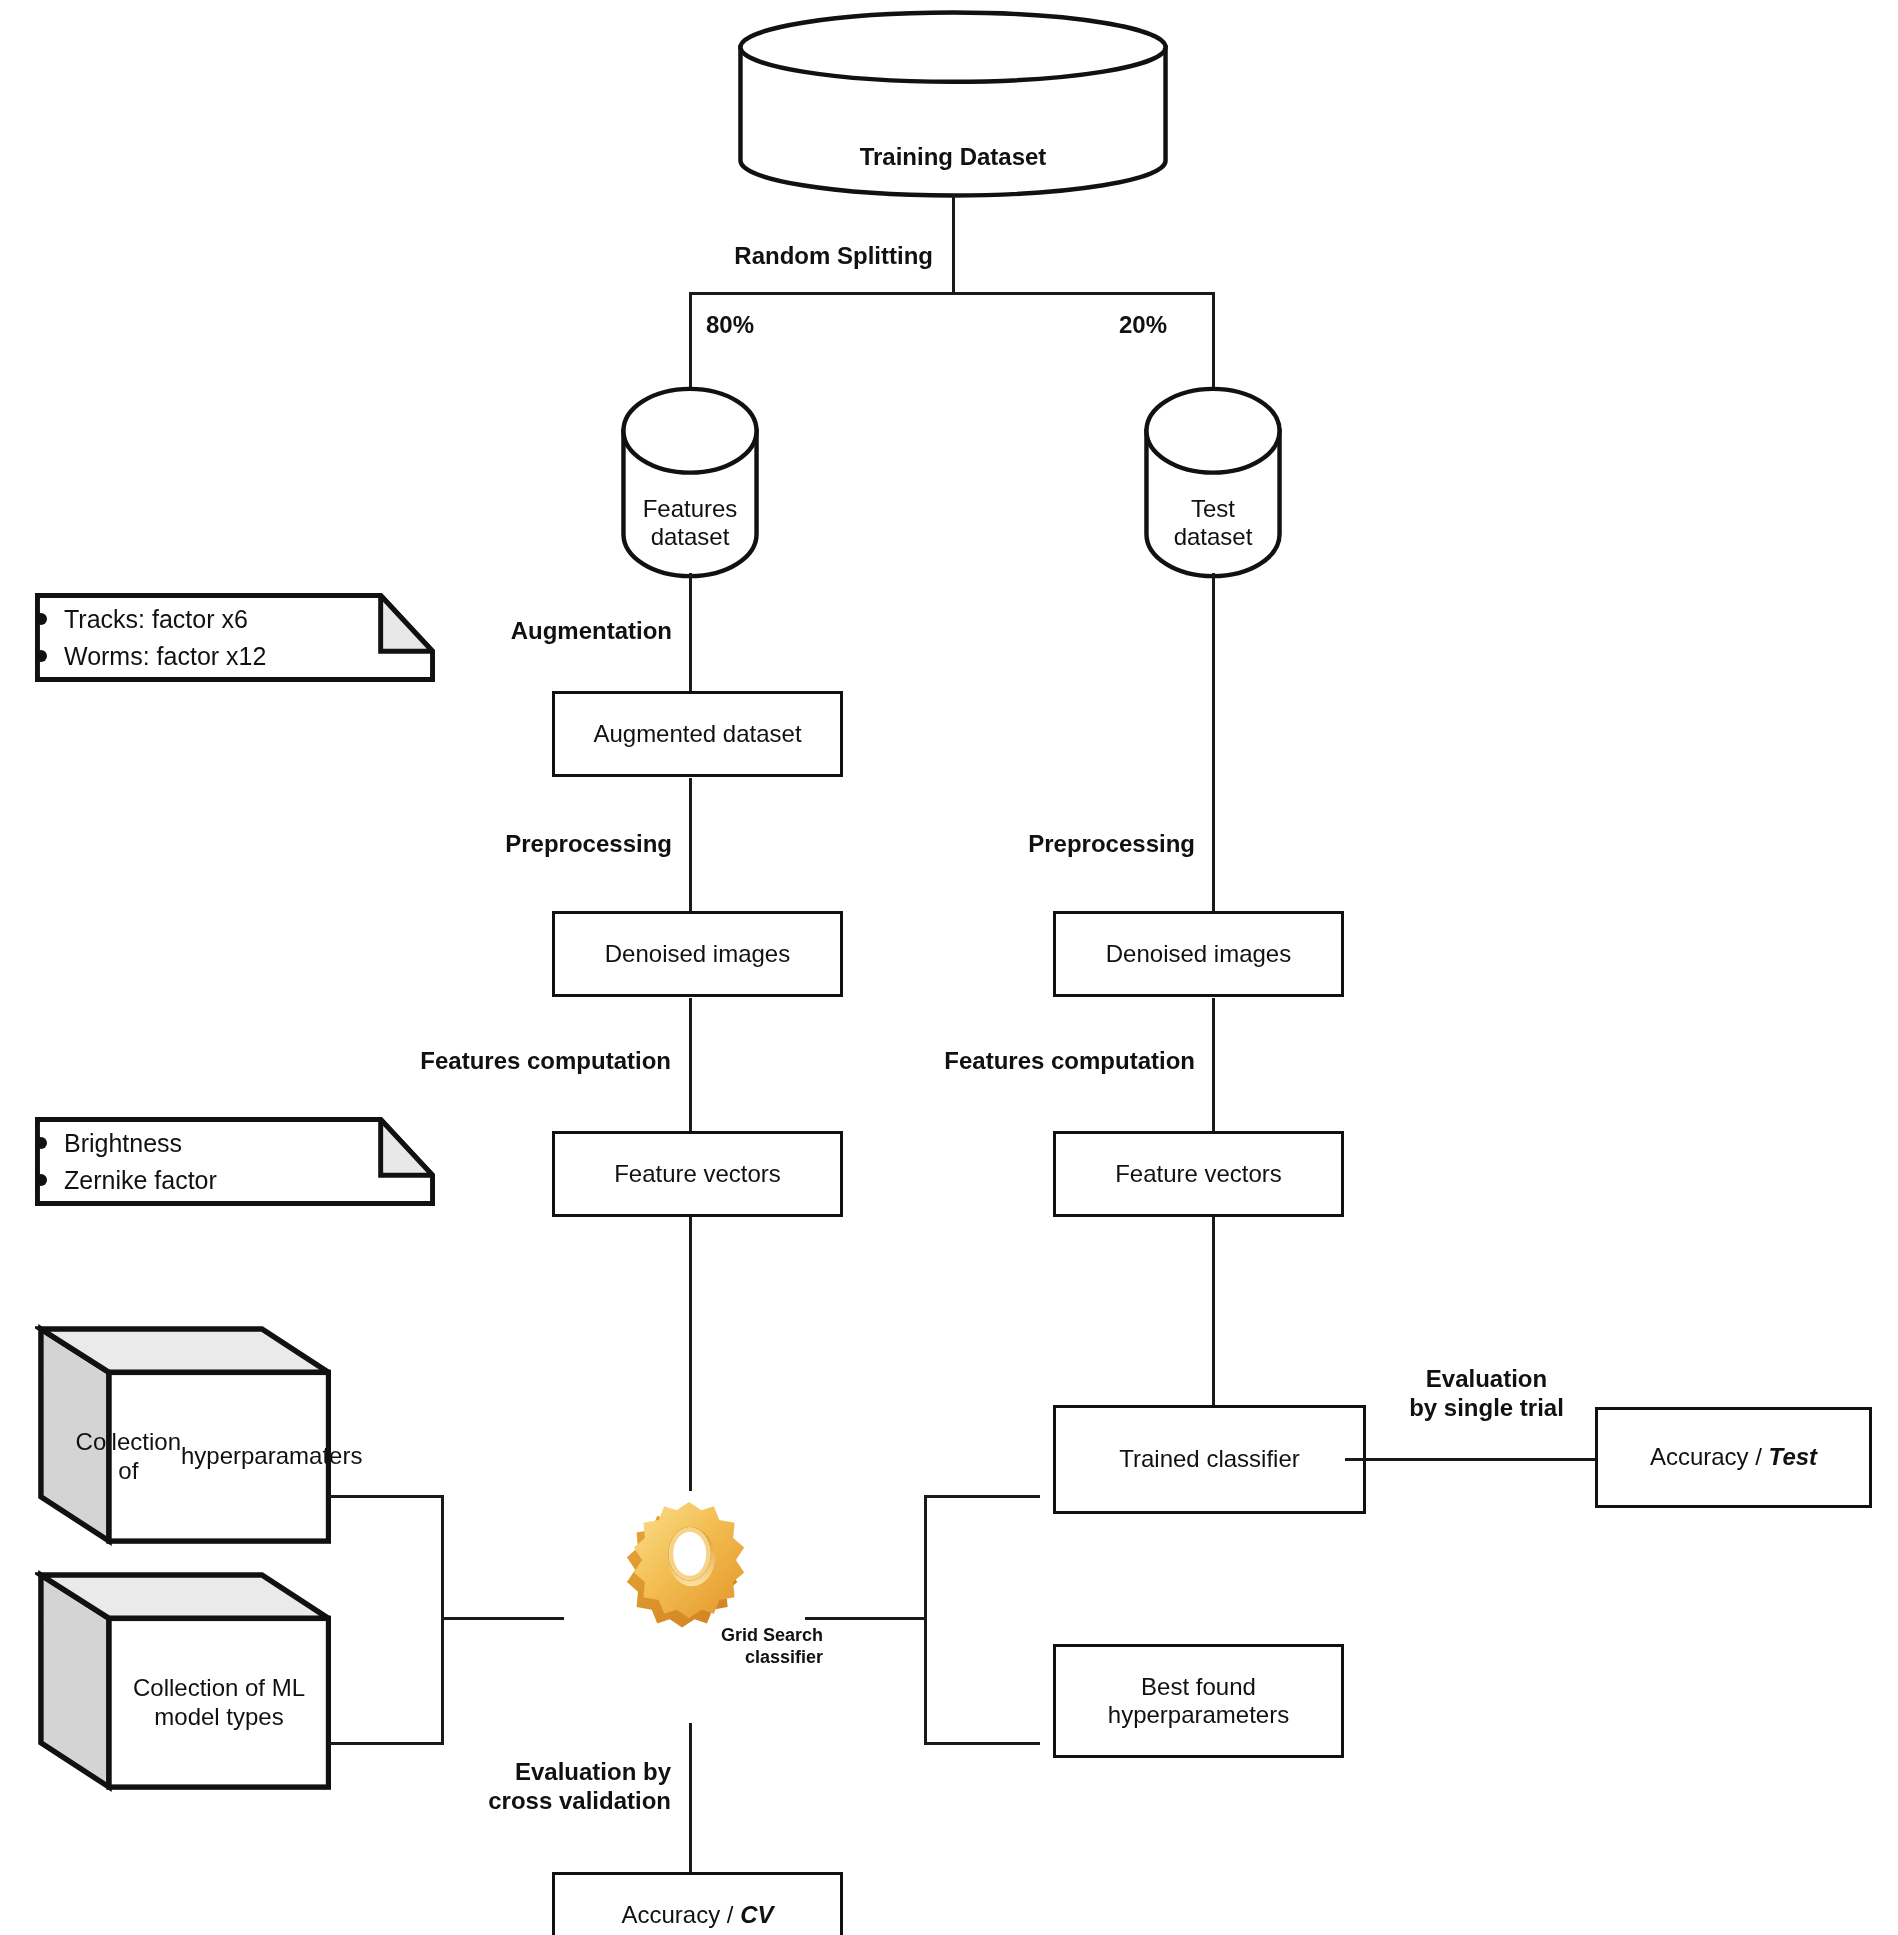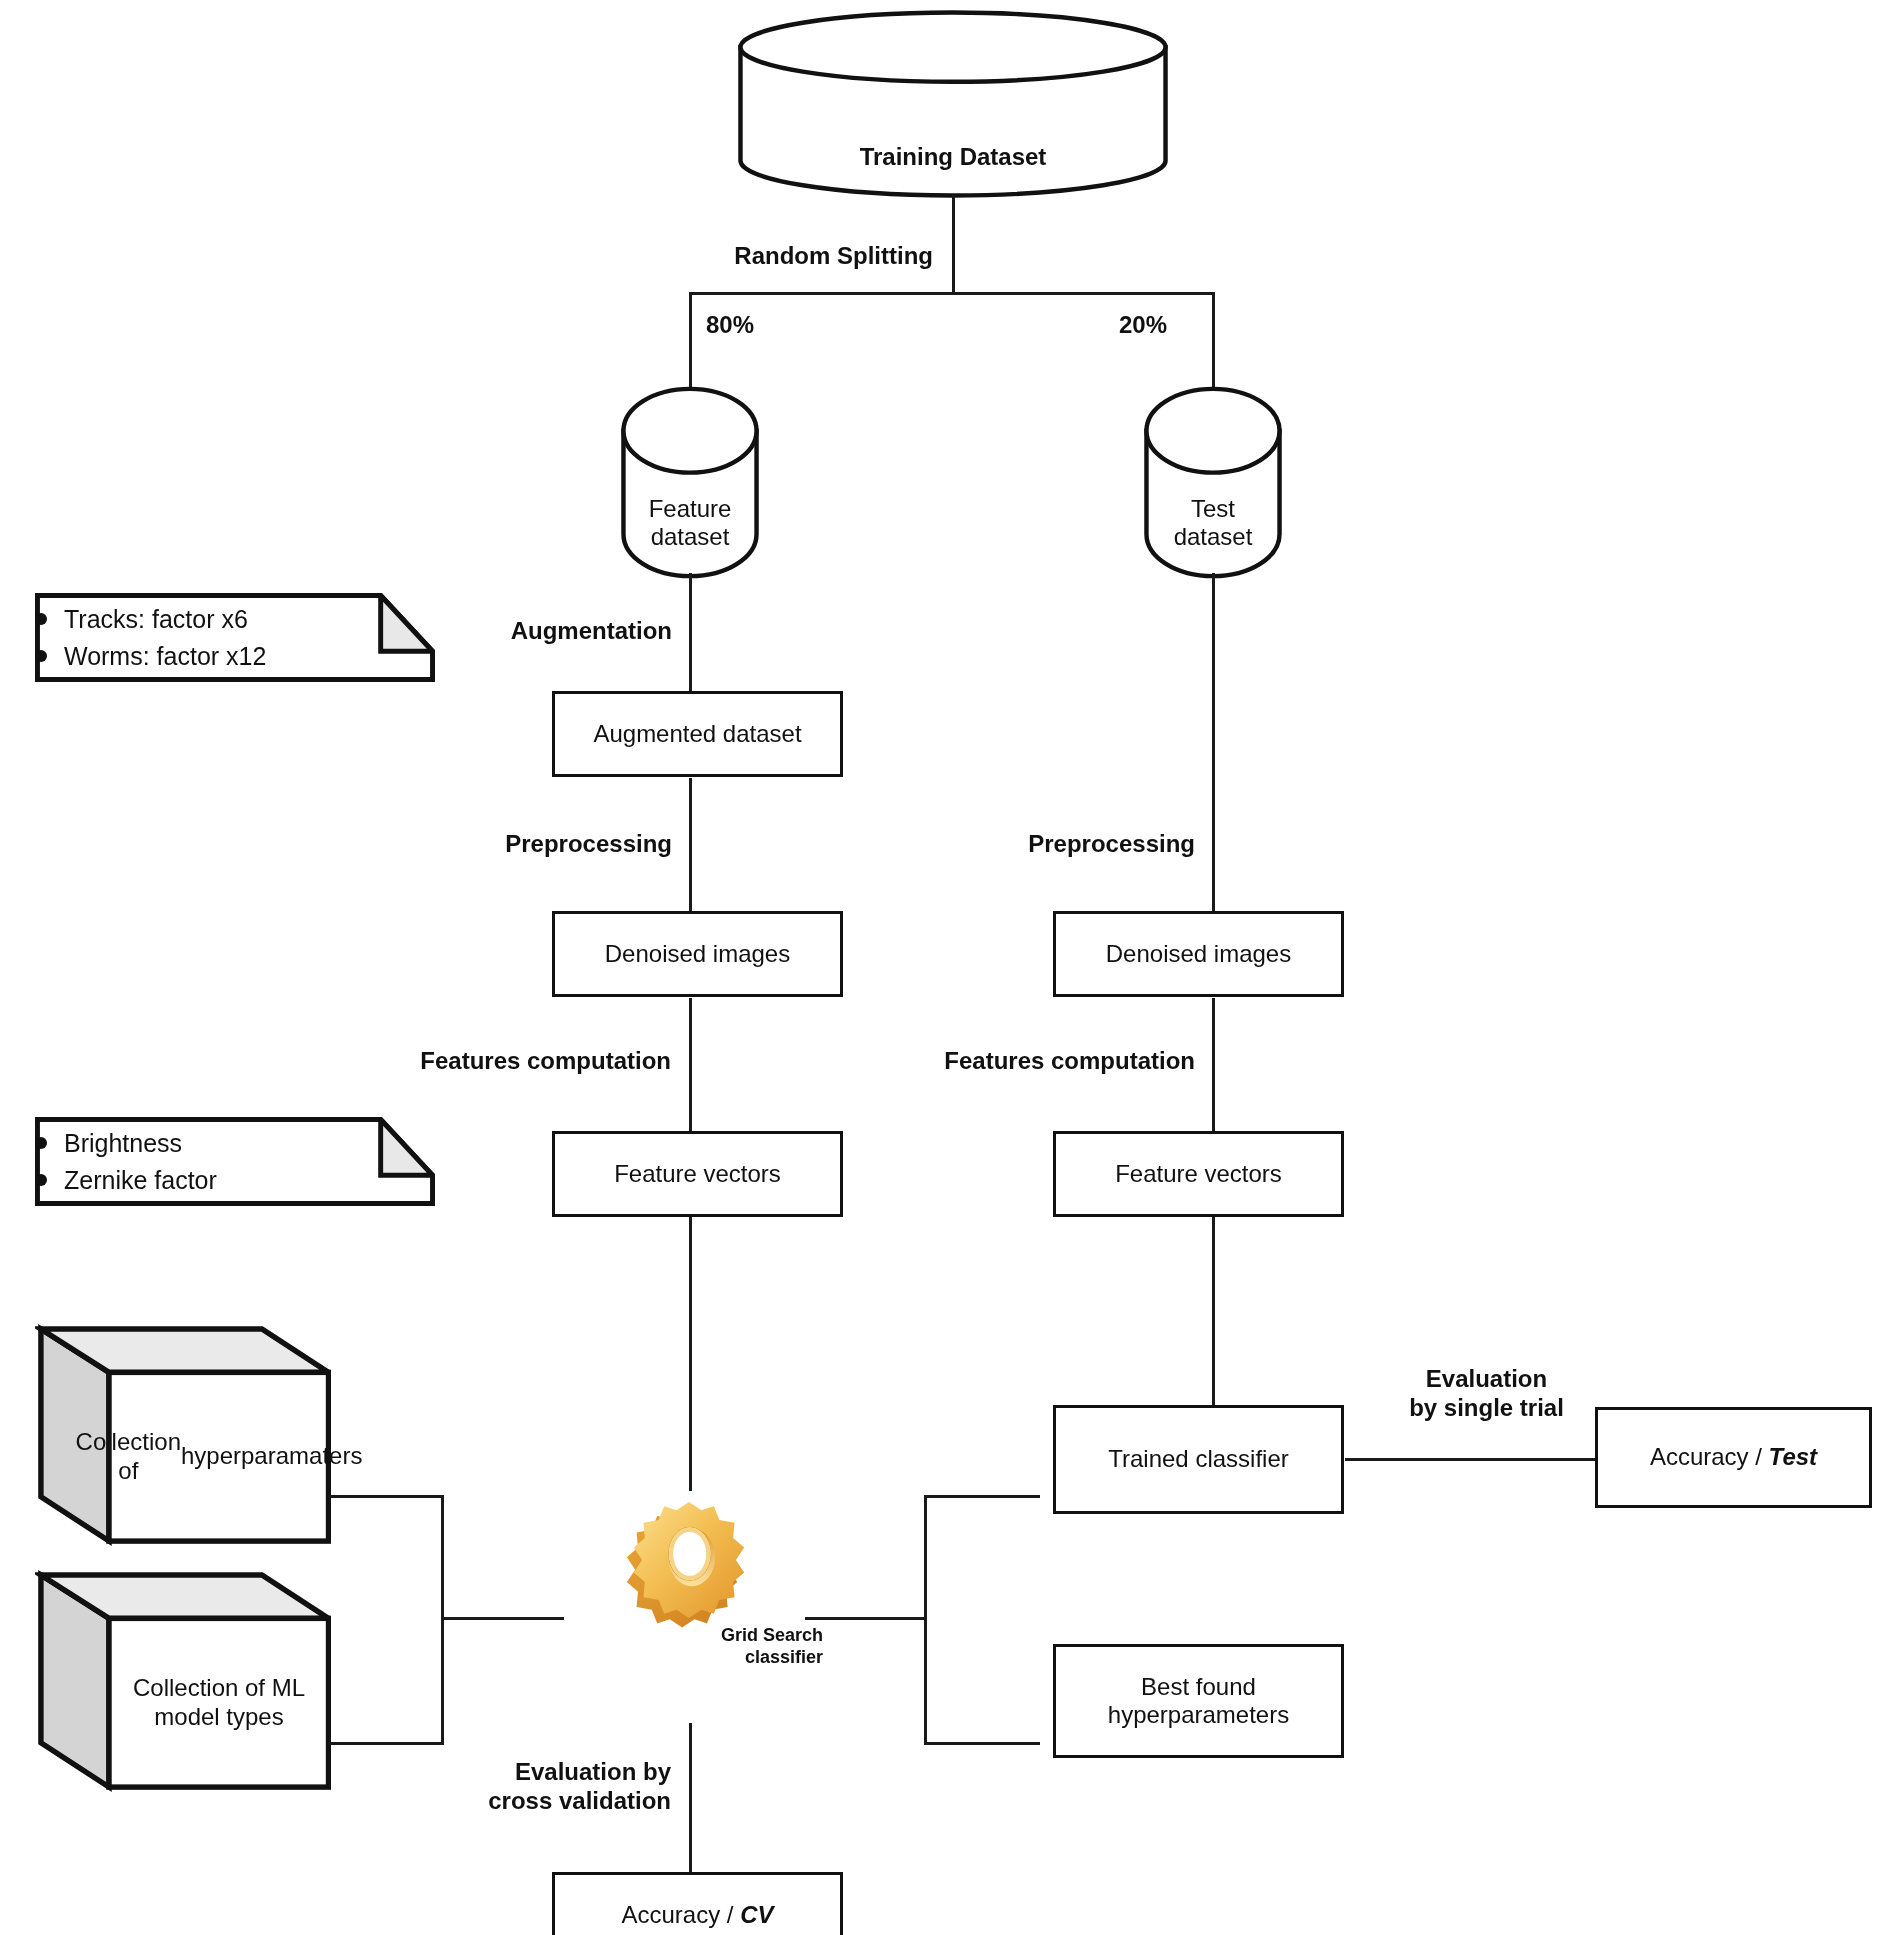--- a/index.html
+++ b/index.html
@@ -75,21 +75,21 @@
   <div class="vline" style="left:1212px;top:292px;height:99px;"></div>
 
   <div class="elabel" style="left:706px;top:311px;width:99px;text-align:left;">80%</div>
   <div class="elabel" style="left:1119px;top:311px;width:99px;text-align:left;">20%</div>
 
   <div class="cyl" style="left:621px;top:386px;width:138px;height:193px;">
     <svg width="138" height="193" viewBox="0 0 280 390">
       <path d="M5,90 L5,300 A135,85 0 0,0 275,300 L275,90 Z" fill="#ffffff" stroke="#111111" stroke-width="9"></path>
       <ellipse cx="140" cy="90" rx="135" ry="85" fill="#ffffff" stroke="#111111" stroke-width="9"></ellipse>
     </svg>
-    <div class="cyltext" style="top:109px;">Feature</div>
+    <div class="cyltext" style="top:109px;">Features</div>
     <div class="cyltext" style="top:137px;">dataset</div>
   </div>
 
   <div class="cyl" style="left:1144px;top:386px;width:138px;height:193px;">
     <svg width="138" height="193" viewBox="0 0 280 390">
       <path d="M5,90 L5,300 A135,85 0 0,0 275,300 L275,90 Z" fill="#ffffff" stroke="#111111" stroke-width="9"></path>
       <ellipse cx="140" cy="90" rx="135" ry="85" fill="#ffffff" stroke="#111111" stroke-width="9"></ellipse>
     </svg>
     <div class="cyltext" style="top:109px;">Test</div>
     <div class="cyltext" style="top:137px;">dataset</div>
@@ -234,21 +234,21 @@
   <div class="gearlabel" style="left:556px;top:1625px;width:267px;">
     <div>Grid Search</div>
     <div>classifier</div>
   </div>
 
   <div class="hline" style="left:805px;top:1617px;width:121px;"></div>
   <div class="vline" style="left:924px;top:1495px;height:250px;"></div>
   <div class="hline" style="left:924px;top:1495px;width:116px;"></div>
   <div class="hline" style="left:924px;top:1742px;width:116px;"></div>
 
-  <div class="pbox" style="left:1053px;top:1405px;width:291px;height:109px;">
+  <div class="pbox" style="left:1053px;top:1405px;width:313px;height:109px;">
     <span class="txt">Trained classifier</span>
   </div>
 
   <div class="elabel" style="left:1363px;top:1365px;width:247px;">
     <div>Evaluation</div>
     <div>by single trial</div>
   </div>
   <div class="hline" style="left:1345px;top:1458px;width:252px;"></div>
 
   <div class="pbox" style="left:1053px;top:1644px;width:291px;height:114px;">

